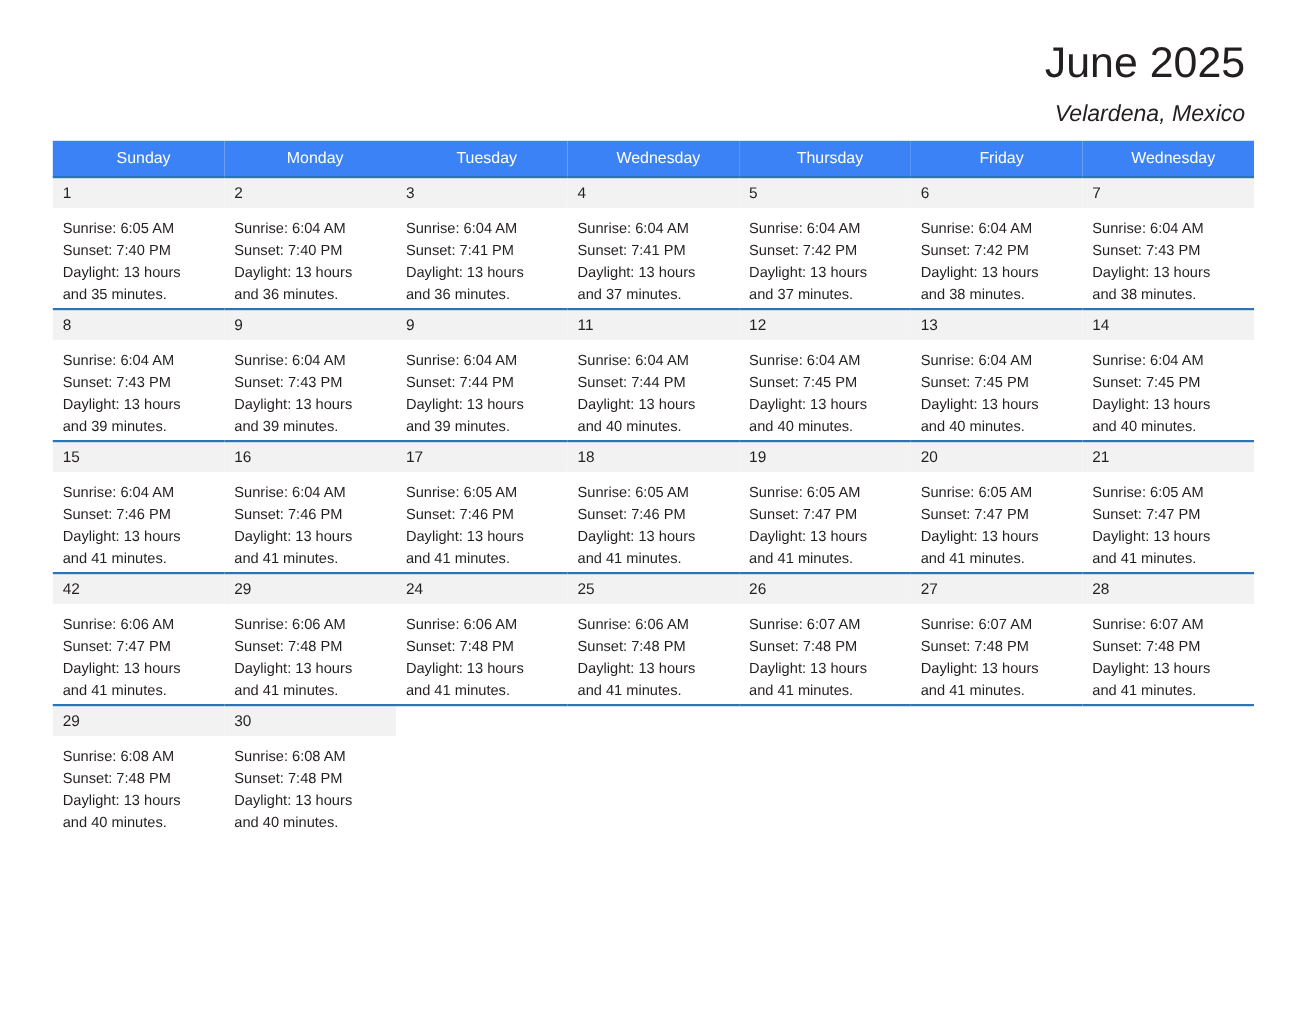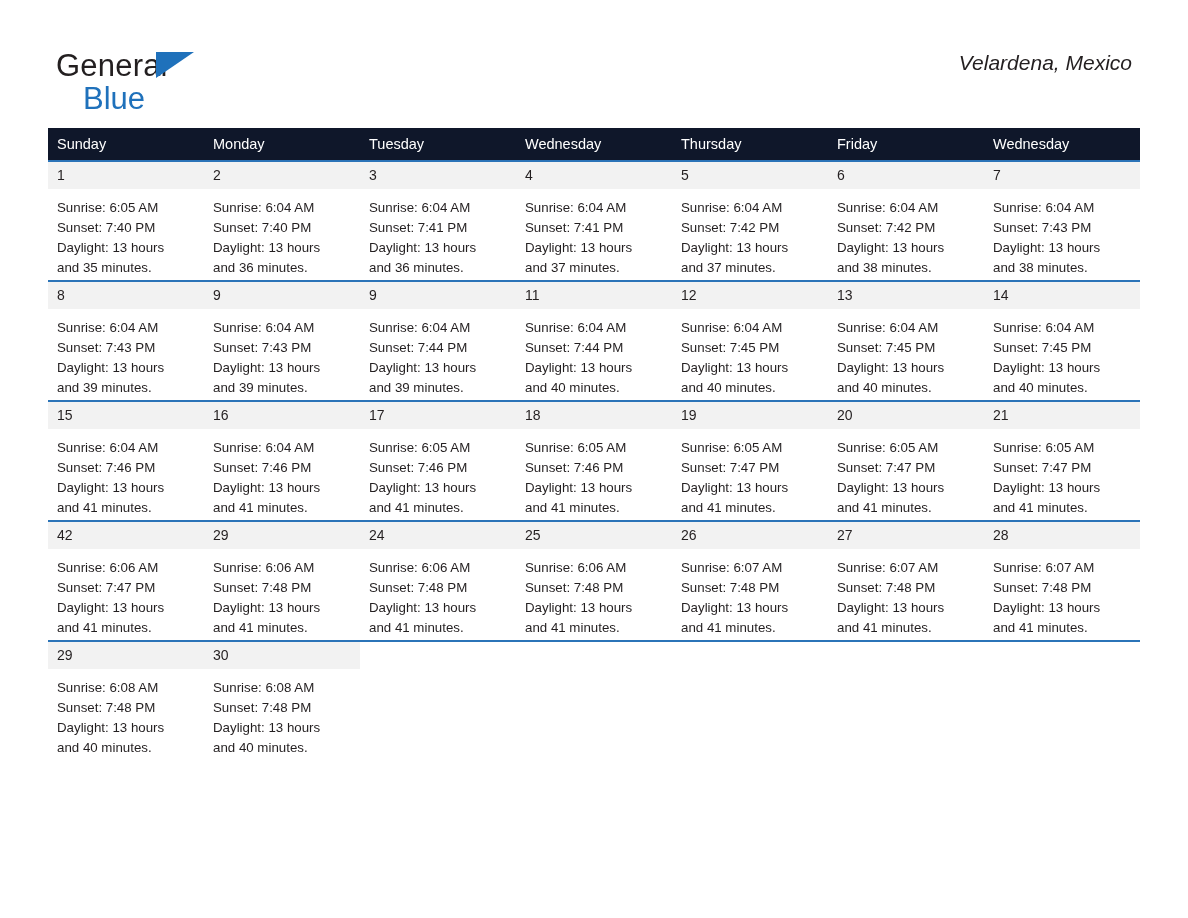--- a/index.html
+++ b/index.html
@@ -75,25 +75,25 @@
     font-style: italic;
   }
   
   table.calendar {
     border-collapse: collapse;
     width: 1092px;
     table-layout: fixed;
     margin-top: 2px;
   }
   table.calendar th {
-    background: #0f172a;
+    background: #3b82f6;
     color: #ffffff;
     font-weight: normal;
     font-size: 14.5px;
-    text-align: left;
+    text-align: center;
     padding: 8px 0 8px 9px;
     height: 16px;
     border: none;
   }
   table.calendar td {
     vertical-align: top;
     border-top: 2px solid #2b74b8;
     padding: 0;
     height: 118px;
     width: 156px;
@@ -115,26 +115,22 @@
     color: #231f20;
   }
   .info div { white-space: nowrap; }
 </style>
 </head>
 <body>
 
 <div class="page">
 
   <div class="header">
-    <div class="logo">
-      <span class="logo-general">General</span>
-      <span class="logo-tri"></span>
-      <span class="logo-blue">Blue</span>
-    </div>
     <div class="title-block">
+      <h1 class="month-title">June 2025</h1>
       <div class="location">Velardena, Mexico</div>
     </div>
   </div>
 
   <table class="calendar">
     <thead>
       <tr>
         <th>Sunday</th>
         <th>Monday</th>
         <th>Tuesday</th>

